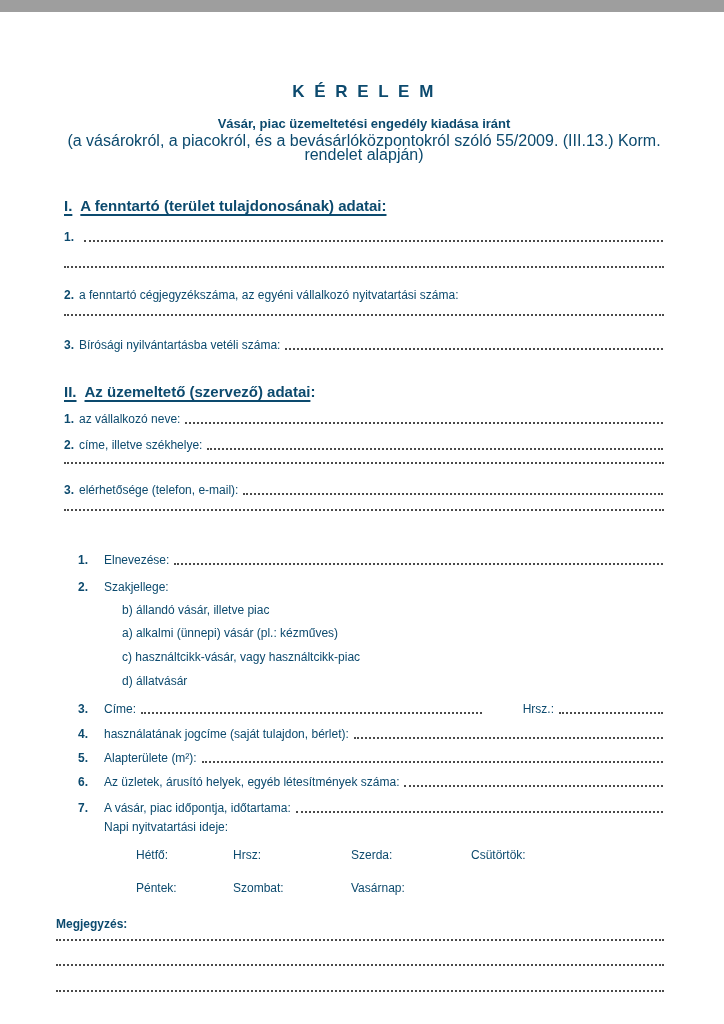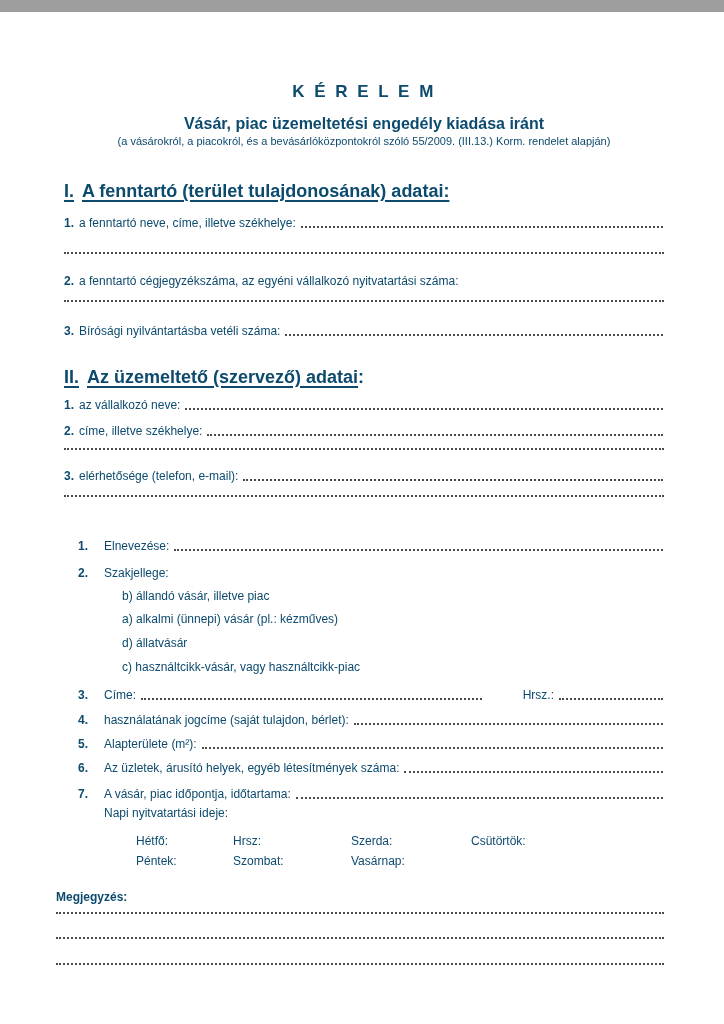--- a/index.html
+++ b/index.html
@@ -19,34 +19,34 @@
   .title{
     text-align:center;
     font-size:17px;
     font-weight:700;
     letter-spacing:2.5px;
     line-height:20px;
     margin:0;
   }
   .subtitle{
     text-align:center;
-    font-size:16px;
+    font-size:13px;
     font-weight:700;
     line-height:15px;
     margin:14px 0 0 0;
   }
   .legal-note{
     text-align:center;
-    font-size:11px;
+    font-size:16px;
     line-height:14px;
     margin-top:3px;
   }
   
   .sec-head{
-    font-size:18px;
+    font-size:15px;
     font-weight:700;
     line-height:15px;
   }
   .sec-head .u{
     text-decoration:underline;
     text-decoration-thickness:1.5px;
     text-underline-offset:3px;
   }
   .sec-head .sec-num{margin-right:8px;}
   .sec1{margin-top:36px;}
@@ -100,21 +100,21 @@
   .sublabel{
     margin-left:40px;
     margin-top:4px;
     line-height:15px;
   }
   .hrsz-lbl{margin-left:40px;white-space:nowrap;}
   
   .days{
     display:grid;
     grid-template-columns:97px 118px 120px 1fr;
-    row-gap:5px;
+    row-gap:18px;
     margin-left:72px;
     margin-top:13px;
     line-height:15px;
   }
   
   .notes{margin-left:-8px;margin-top:21px;}
   .notes-label{font-weight:700;line-height:15px;}
   .notes .nl1{margin-top:7px;}
   .notes .nl2{margin-top:23px;}
   .notes .nl3{margin-top:24px;}
@@ -127,21 +127,20 @@
   <h1 class="title">K É R E L E M</h1>
   <h2 class="subtitle">Vásár, piac üzemeltetési engedély kiadása iránt</h2>
   <div class="legal-note">(a vásárokról, a piacokról, és a bevásárlóközpontokról szóló 55/2009. (III.13.) Korm. rendelet alapján)</div>
 
   <div class="sec1">
     <div class="sec-head">
       <span class="u sec-num">I.</span><span class="u">A fenntartó (terület tulajdonosának) adatai:</span>
     </div>
     <div class="row r1">
       <span class="num">1.</span>
-      <span class="lbl">a fenntartó neve, címe, illetve székhelye:</span>
       <span class="dots"></span>
     </div>
     <div class="dotline dl1"></div>
     <div class="row r2">
       <span class="num">2.</span>
       <span class="lbl">a fenntartó cégjegyzékszáma, az egyéni vállalkozó nyitvatartási száma:</span>
     </div>
     <div class="dotline dl2"></div>
     <div class="row r3">
       <span class="num">3.</span>
@@ -180,22 +179,22 @@
       <span class="lbl">Elnevezése:</span>
       <span class="dots"></span>
     </div>
 
     <div class="row r2">
       <span class="num">2.</span>
       <span class="lbl">Szakjellege:</span>
     </div>
     <div class="opt">b) állandó vásár, illetve piac</div>
     <div class="opt">a) alkalmi (ünnepi) vásár (pl.: kézműves)</div>
+    <div class="opt late">c) használtcikk-vásár, vagy használtcikk-piac</div>
     <div class="opt late">d) állatvásár</div>
-    <div class="opt late">c) használtcikk-vásár, vagy használtcikk-piac</div>
 
     <div class="row r3">
       <span class="num">3.</span>
       <span class="lbl">Címe:</span>
       <span class="dots"></span>
       <span class="lbl hrsz-lbl">Hrsz.:</span>
       <span class="dots short"></span>
     </div>
 
     <div class="row r41">

